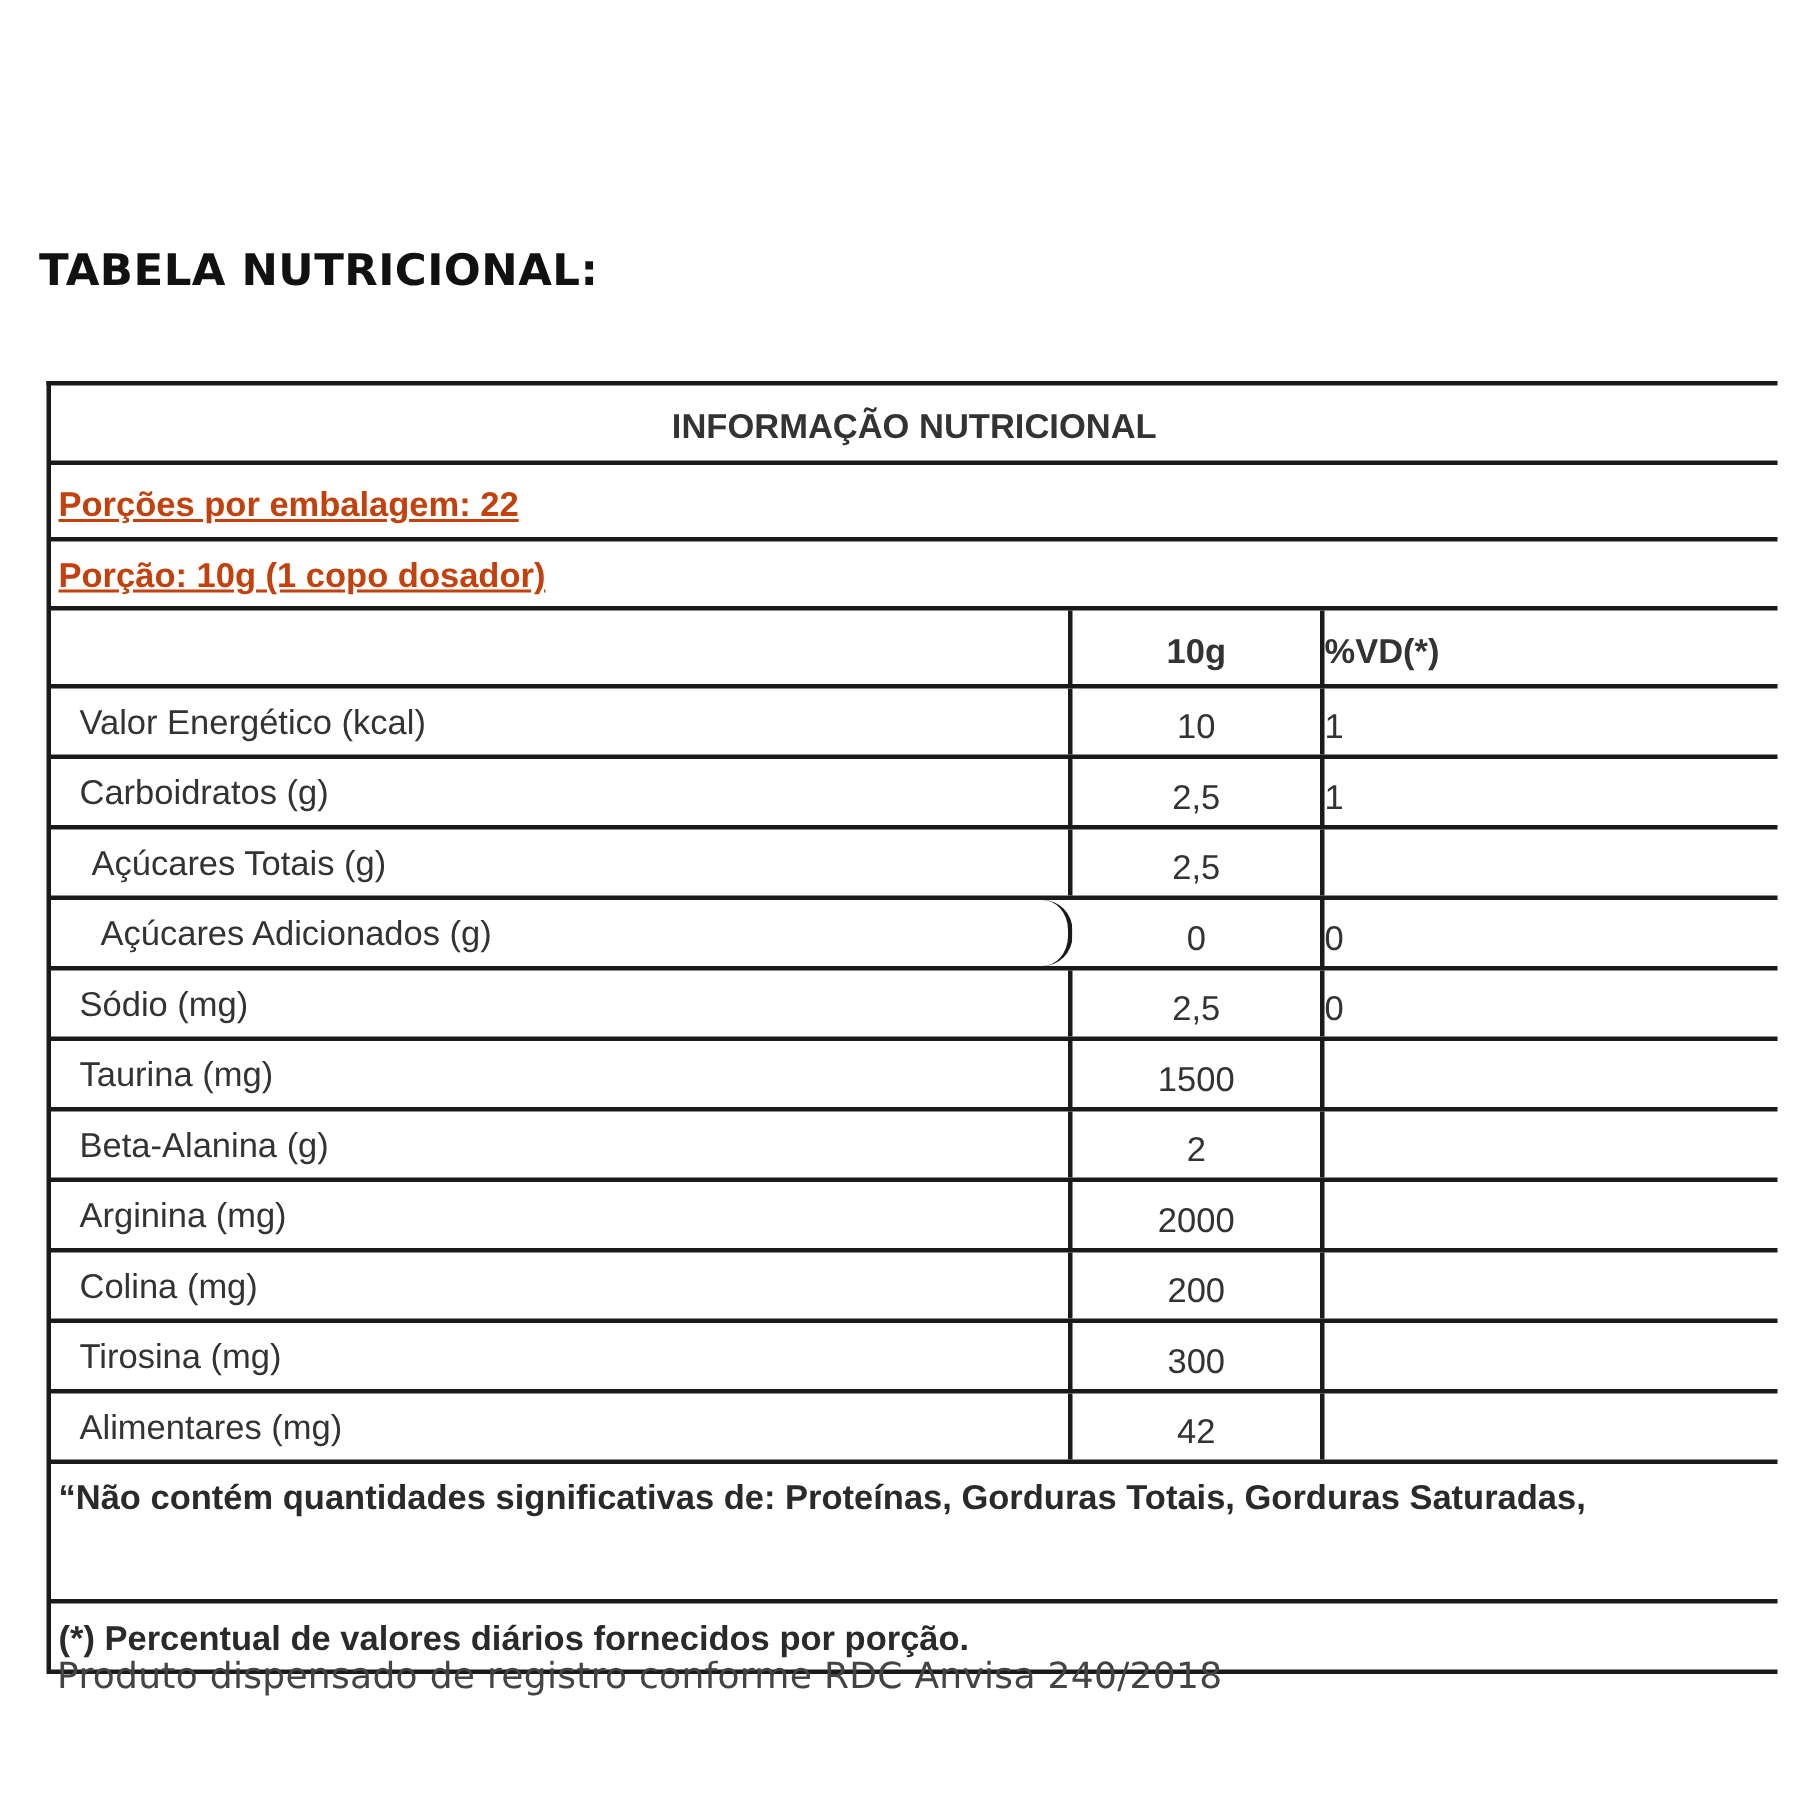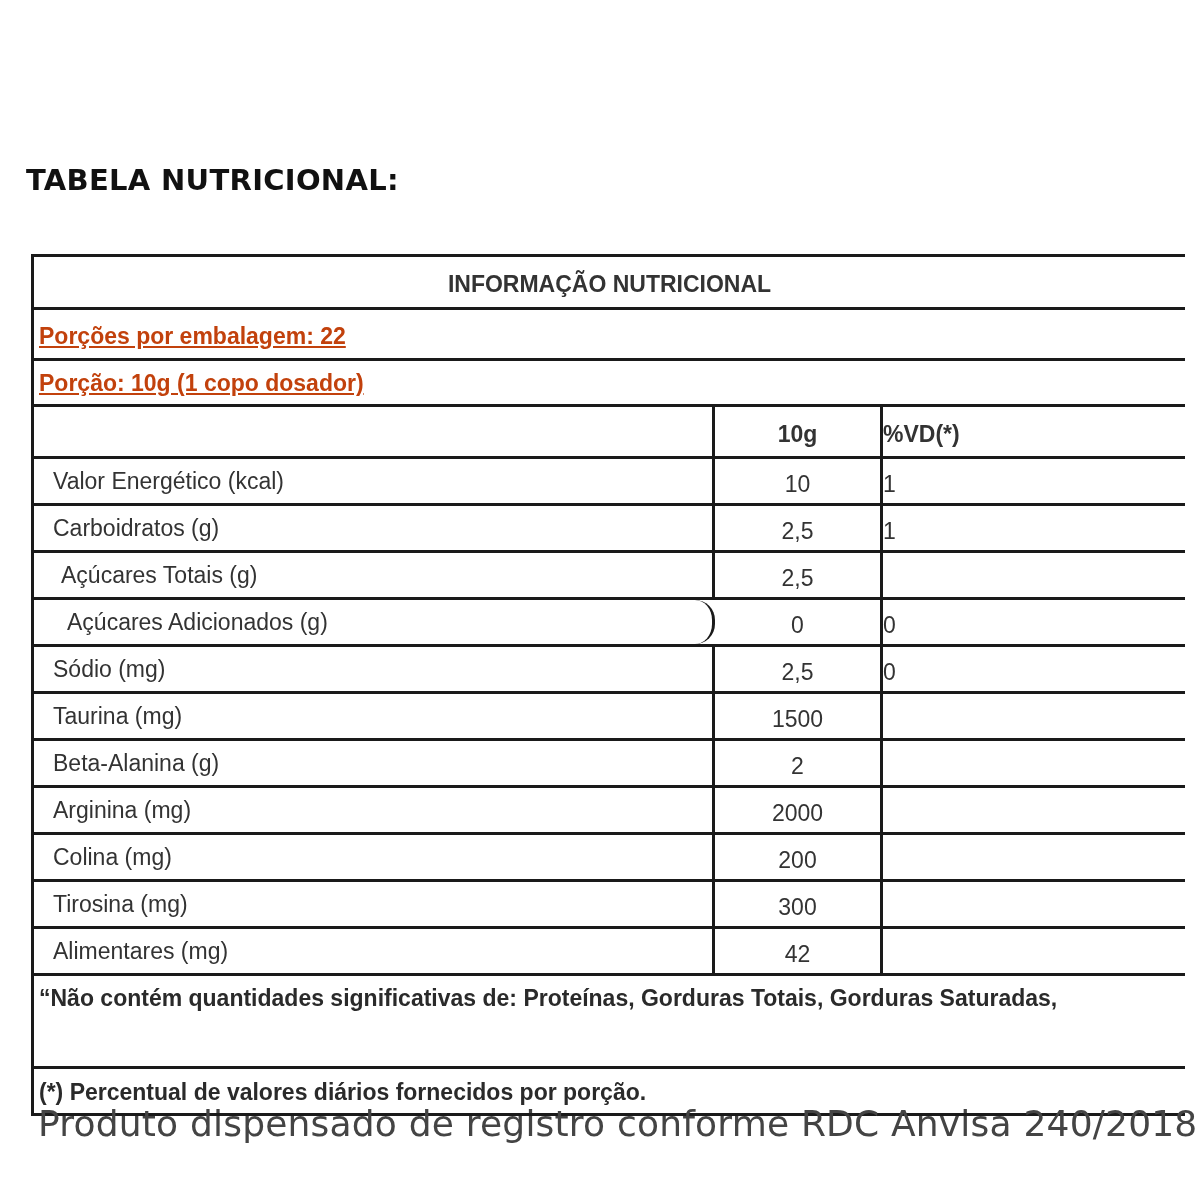--- a/index.html
+++ b/index.html
@@ -13,21 +13,21 @@
     .row.grid { height: 47px; display: flex; }
     .row.grid.hdr { height: 52px; }
     .c1 { width: 681px; border-right: 3px solid #1a1a1a; padding-left: 19px; box-sizing: border-box; line-height: 44px; color: #333; }
     .c2 { width: 168px; border-right: 3px solid #1a1a1a; box-sizing: border-box; text-align: center; line-height: 50px; color: #333; }
     .c3 { flex: 1; text-align: left; line-height: 50px; color: #333; padding-right: 120px; }
     .hdr .c2, .hdr .c3 { font-weight: bold; line-height: 54px; }
     .ind1 { padding-left: 27px; }
     .ind2 { padding-left: 33px; border-radius: 20px; }
     .row.note { height: 93px; font-weight: bold; padding: 6px 0 0 5px; line-height: 33px; color: #2a2a2a; }
     .row.foot { height: 47px; font-weight: bold; padding-left: 5px; line-height: 46px; color: #2a2a2a; }
-    .reg { position: absolute; left: 38px; top: 1103px; font-family: "DejaVu Sans", sans-serif; font-size: 36px; color: #444; letter-spacing: 0.2px; }
+    .reg { position: absolute; left: 38px; top: 1103px; font-family: "DejaVu Sans", sans-serif; font-size: 24px; color: #444; letter-spacing: 0.2px; }
   </style>
 </head>
 <body>
 
 <div class="heading">TABELA NUTRICIONAL:</div>
 
 <div class="tbl">
   <div class="row title">INFORMAÇÃO NUTRICIONAL</div>
   <div class="row plain">Porções por embalagem: 22</div>
   <div class="row plain p2">Porção: 10g (1 copo dosador)</div>

